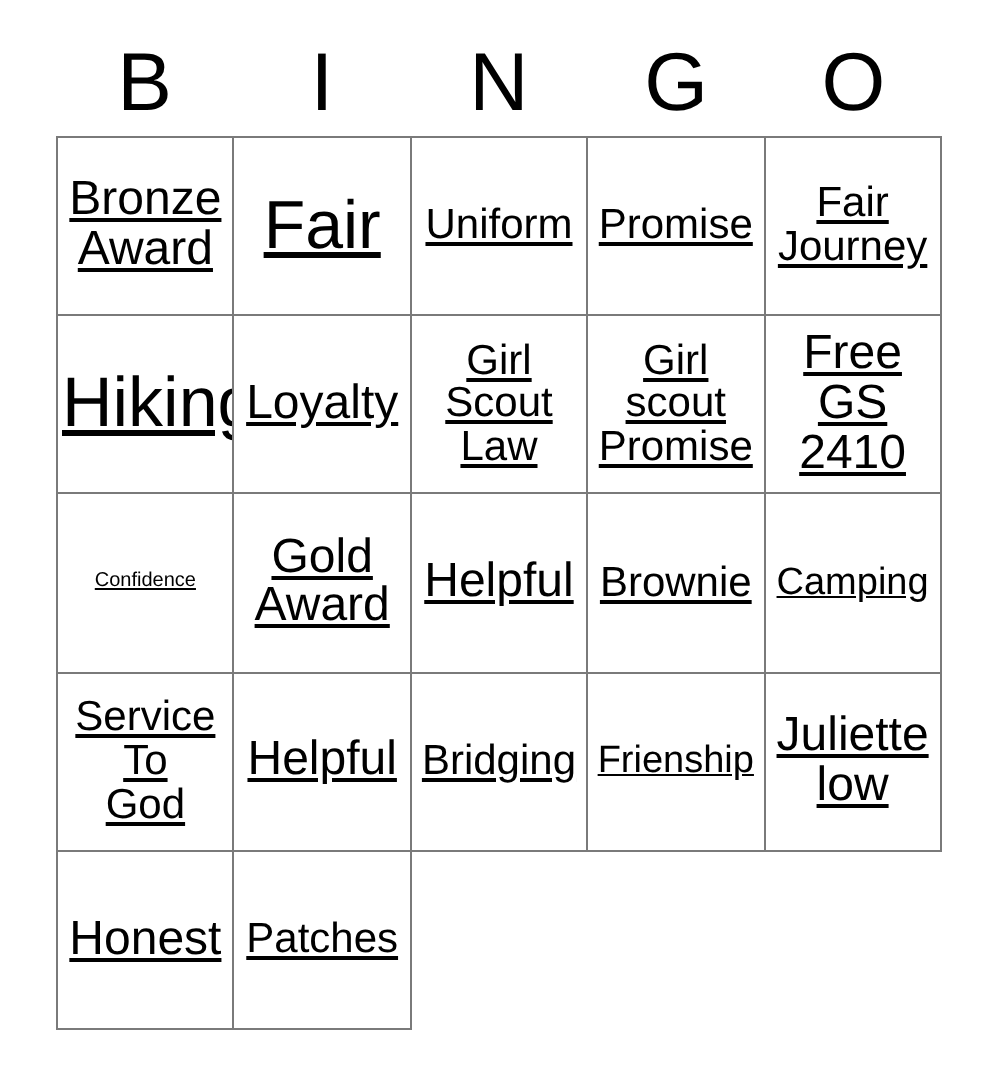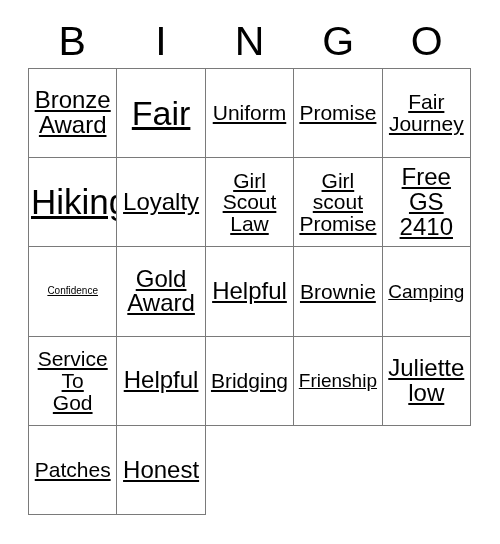--- a/index.html
+++ b/index.html
@@ -171,20 +171,20 @@
         <span class="cell-text fs-m">Bridging</span>
       </div>
     <div class="cell">
         <span class="cell-text fs-s">Frienship</span>
       </div>
     <div class="cell">
         <span class="cell-text fs-l">Juliette
 low</span>
       </div>
     <div class="cell">
-        <span class="cell-text fs-m">Patches</span>
+        <span class="cell-text fs-l">Honest</span>
       </div>
     <div class="cell">
-        <span class="cell-text fs-l">Honest</span>
+        <span class="cell-text fs-m">Patches</span>
       </div>
   </div>
 
 </div>
 
 </body></html>

